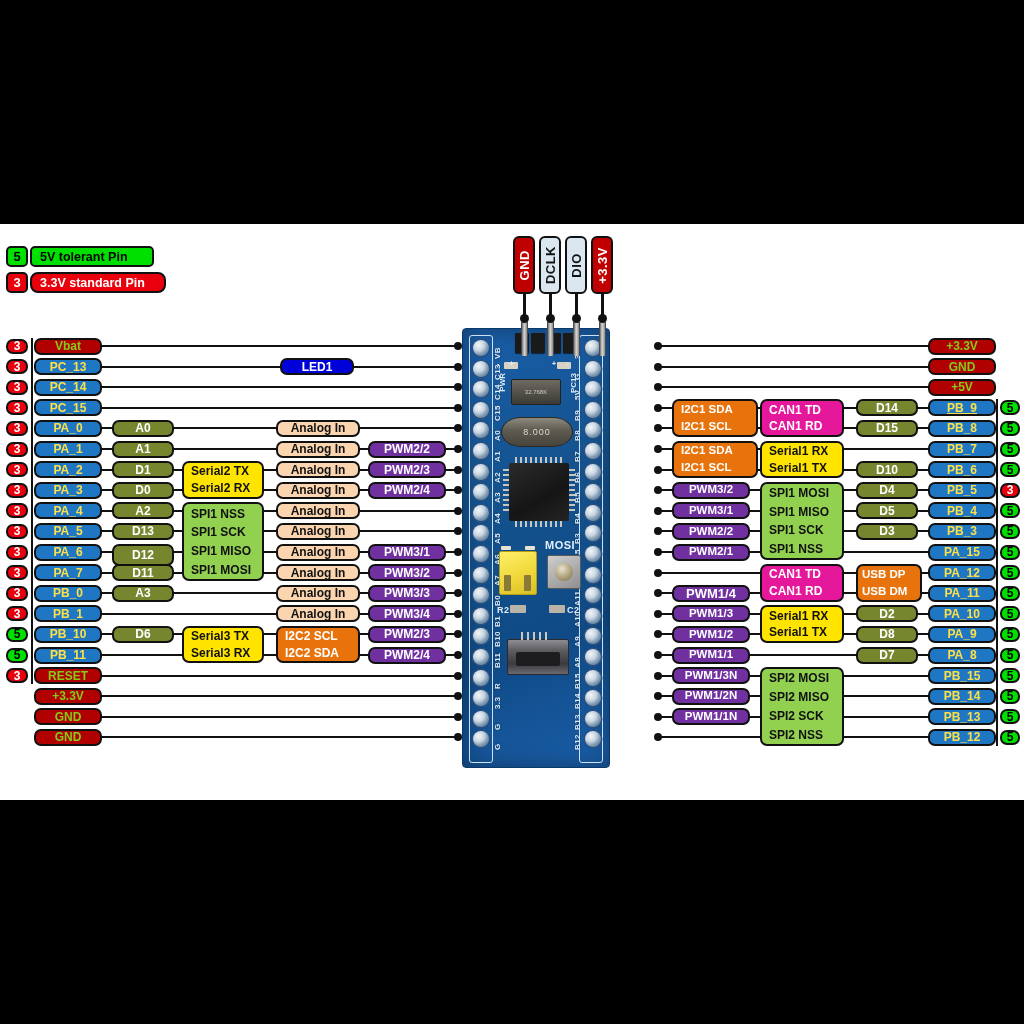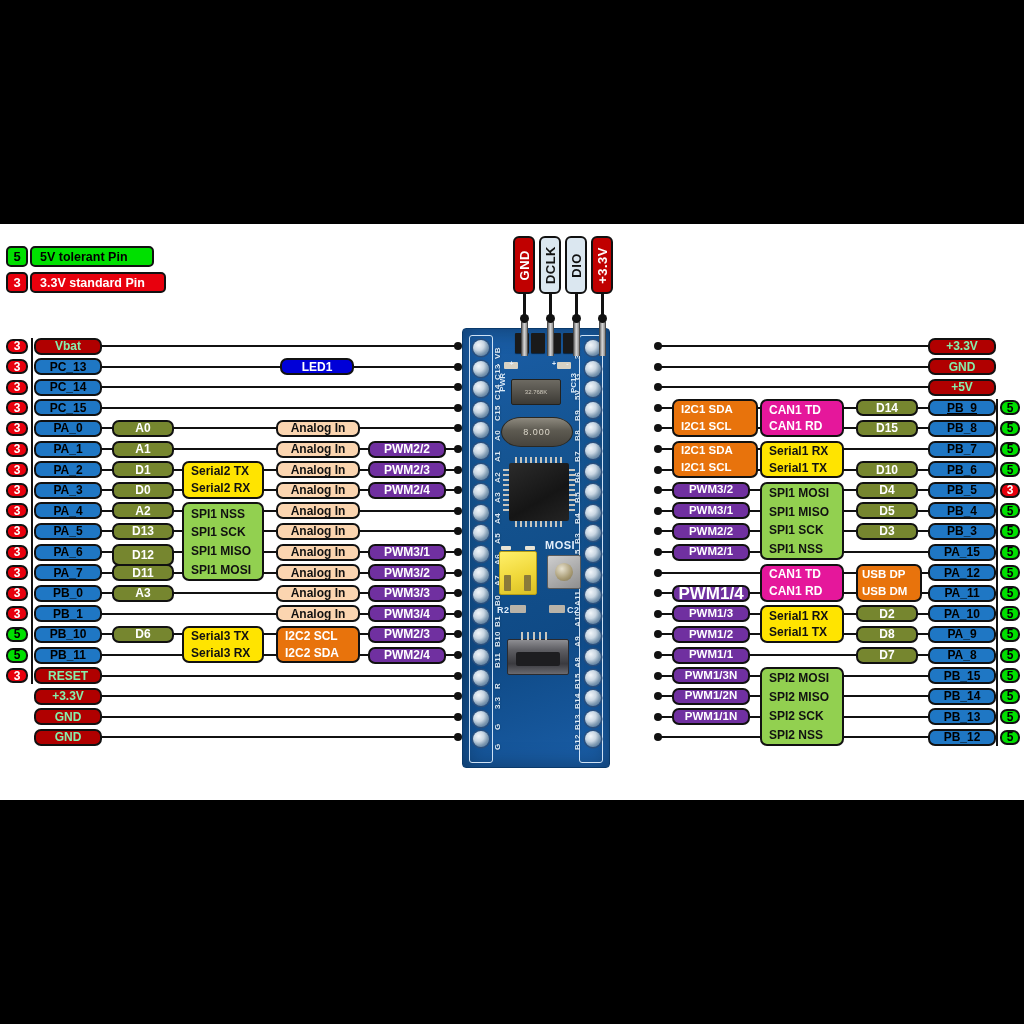--- a/index.html
+++ b/index.html
@@ -25,24 +25,24 @@
     line-height:1;
     text-align:center;
     white-space:nowrap;
     z-index:5;
   }
   .pill.multi { flex-direction:column; justify-content:space-around; }
   .pill.multi > span { display:block; width:100%; text-align:left; padding-left:7px; }
 
   
   .c-red     { background:#c00000; color:#fff; }
-  .c-darkred { background:#b00000; color:#86efac; }
+  .c-darkred { background:#b00000; color:#84cc16; }
   .c-badge5  { background:#00e000; color:#000; }
   .c-badge3  { background:#e8000d; color:#fff; }
-  .c-blue    { background:#1f77c4; color:#000000; }
+  .c-blue    { background:#1f77c4; color:#fde047; }
   .c-olive   { background:#76862f; color:#fff; }
   .c-yellow  { background:#ffe400; color:#111; }
   .c-green   { background:#92d050; color:#111; }
   .c-peach   { background:#fbd5b0; color:#111; }
   .c-orange  { background:#e8730c; color:#fff; }
   .c-purple  { background:#7030a0; color:#fff; }
   .c-magenta { background:#e5179b; color:#fff; }
   .c-navy    { background:#0000d8; color:#fff; }
   .c-ltblue  { background:#dbe7f0; color:#111; }
 
@@ -157,21 +157,21 @@
 </head>
 <body>
 
 <div id="stage">
   <div id="canvas">
 
     <div>
       <div class="legend-badge c-badge5" style="left:6px; top:22px;">5</div>
       <div class="legend-label c-badge5" style="left:30px; top:22px; width:124px;">5V tolerant Pin</div>
       <div class="legend-badge c-badge3" style="left:6px; top:48px;">3</div>
-      <div class="legend-label c-badge3" style="left:30px; top:48px; width:136px;">3.3V standard Pin</div>
+      <div class="legend-label c-badge3" style="left:30px; top:48px; width:136px;border-radius:8px;">3.3V standard Pin</div>
     </div>
 
     <div>
       <div class="top-pin c-red" style="left:513px; top:12px;">
           <span>GND</span>
         </div>
       <div class="top-pin c-ltblue" style="left:539px; top:12px;">
           <span>DCLK</span>
         </div>
       <div class="top-pin c-ltblue" style="left:565px; top:12px;">
@@ -611,21 +611,21 @@
         <div class="pill c-badge5" style="left:1000px;top:423.5px;width:20px;height:15px;font-size:12px;">5</div>
         <div class="pill c-badge5" style="left:1000px;top:444.1px;width:20px;height:15px;font-size:12px;">5</div>
         <div class="pill c-badge5" style="left:1000px;top:464.70000000000005px;width:20px;height:15px;font-size:12px;">5</div>
         <div class="pill c-badge5" style="left:1000px;top:485.3px;width:20px;height:15px;font-size:12px;">5</div>
         <div class="pill c-badge5" style="left:1000px;top:505.9000000000001px;width:20px;height:15px;font-size:12px;">5</div>
         <div class="stub" style="left:996px;top:175.3px;height:346.6px;"></div>
         <div class="pill c-purple" style="left:672px;top:257.70000000000005px;width:78px;height:17px;font-size:11.5px;">PWM3/2</div>
         <div class="pill c-purple" style="left:672px;top:278.3px;width:78px;height:17px;font-size:11.5px;">PWM3/1</div>
         <div class="pill c-purple" style="left:672px;top:298.9px;width:78px;height:17px;font-size:11.5px;">PWM2/2</div>
         <div class="pill c-purple" style="left:672px;top:319.5px;width:78px;height:17px;font-size:11.5px;">PWM2/1</div>
-        <div class="pill c-purple" style="left:672px;top:360.70000000000005px;width:78px;height:17px;font-size:17px;">PWM1/4</div>
+        <div class="pill c-purple" style="left:672px;top:360.70000000000005px;width:78px;height:17px;font-size:13px;">PWM1/4</div>
         <div class="pill c-purple" style="left:672px;top:381.3px;width:78px;height:17px;font-size:11.5px;">PWM1/3</div>
         <div class="pill c-purple" style="left:672px;top:401.90000000000003px;width:78px;height:17px;font-size:11.5px;">PWM1/2</div>
         <div class="pill c-purple" style="left:672px;top:422.5px;width:78px;height:17px;font-size:11.5px;">PWM1/1</div>
         <div class="pill c-purple" style="left:672px;top:443.1px;width:78px;height:17px;font-size:11.5px;">PWM1/3N</div>
         <div class="pill c-purple" style="left:672px;top:463.70000000000005px;width:78px;height:17px;font-size:11.5px;">PWM1/2N</div>
         <div class="pill c-purple" style="left:672px;top:484.3px;width:78px;height:17px;font-size:11.5px;">PWM1/1N</div>
         <div class="pill c-orange multi" style="left:672px;top:175.3px;width:86px;height:37.6px;font-size:11.5px;">
           <span>I2C1 SDA</span>
           <span>I2C1 SCL</span>
         </div>

